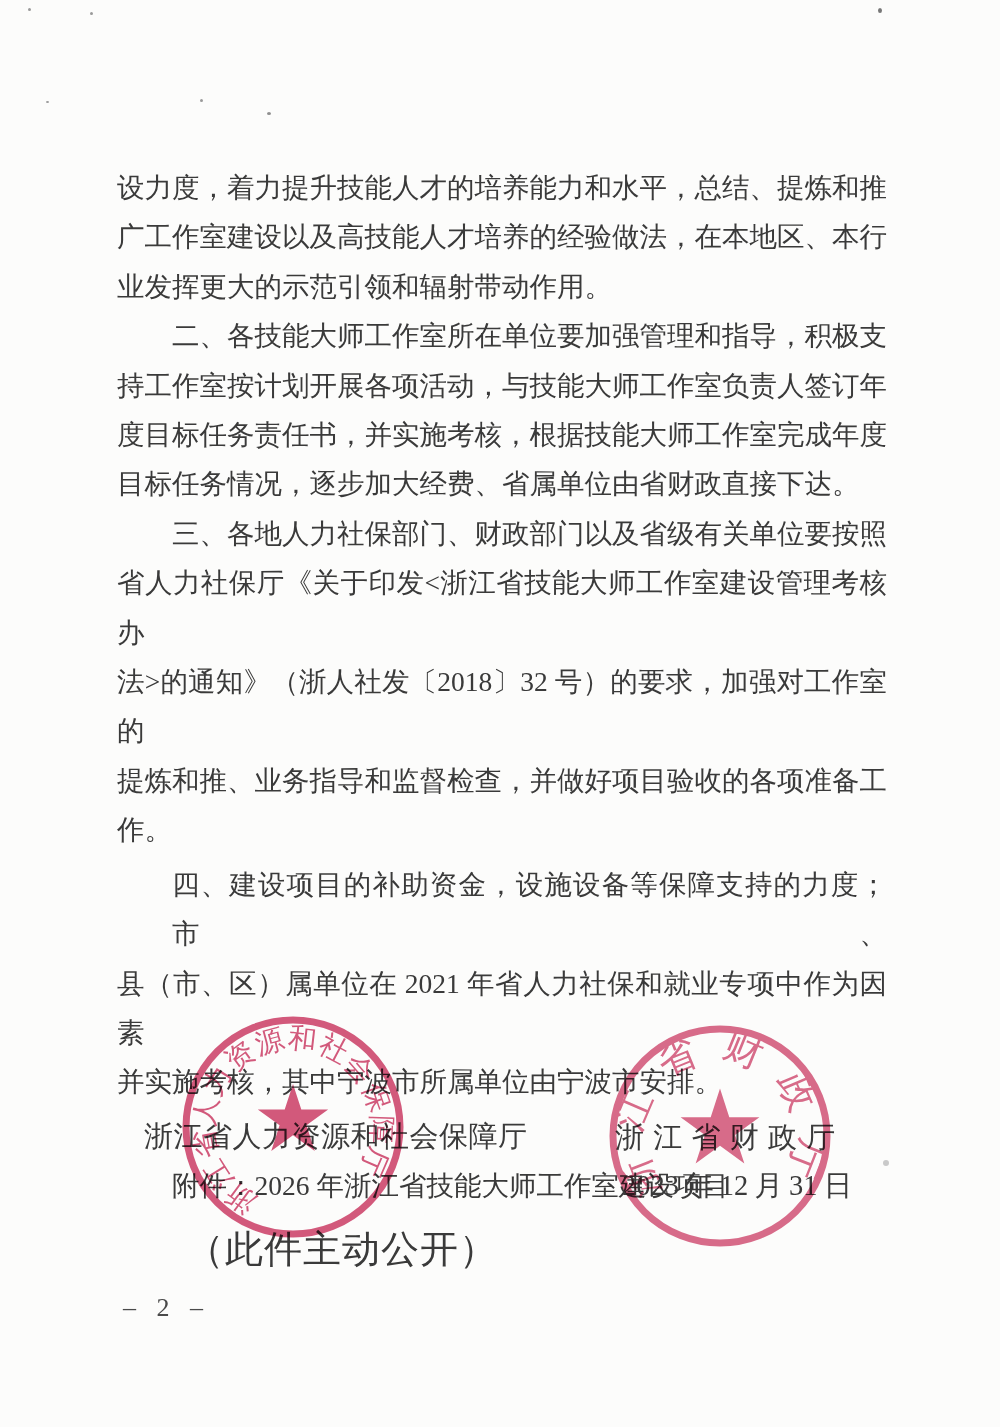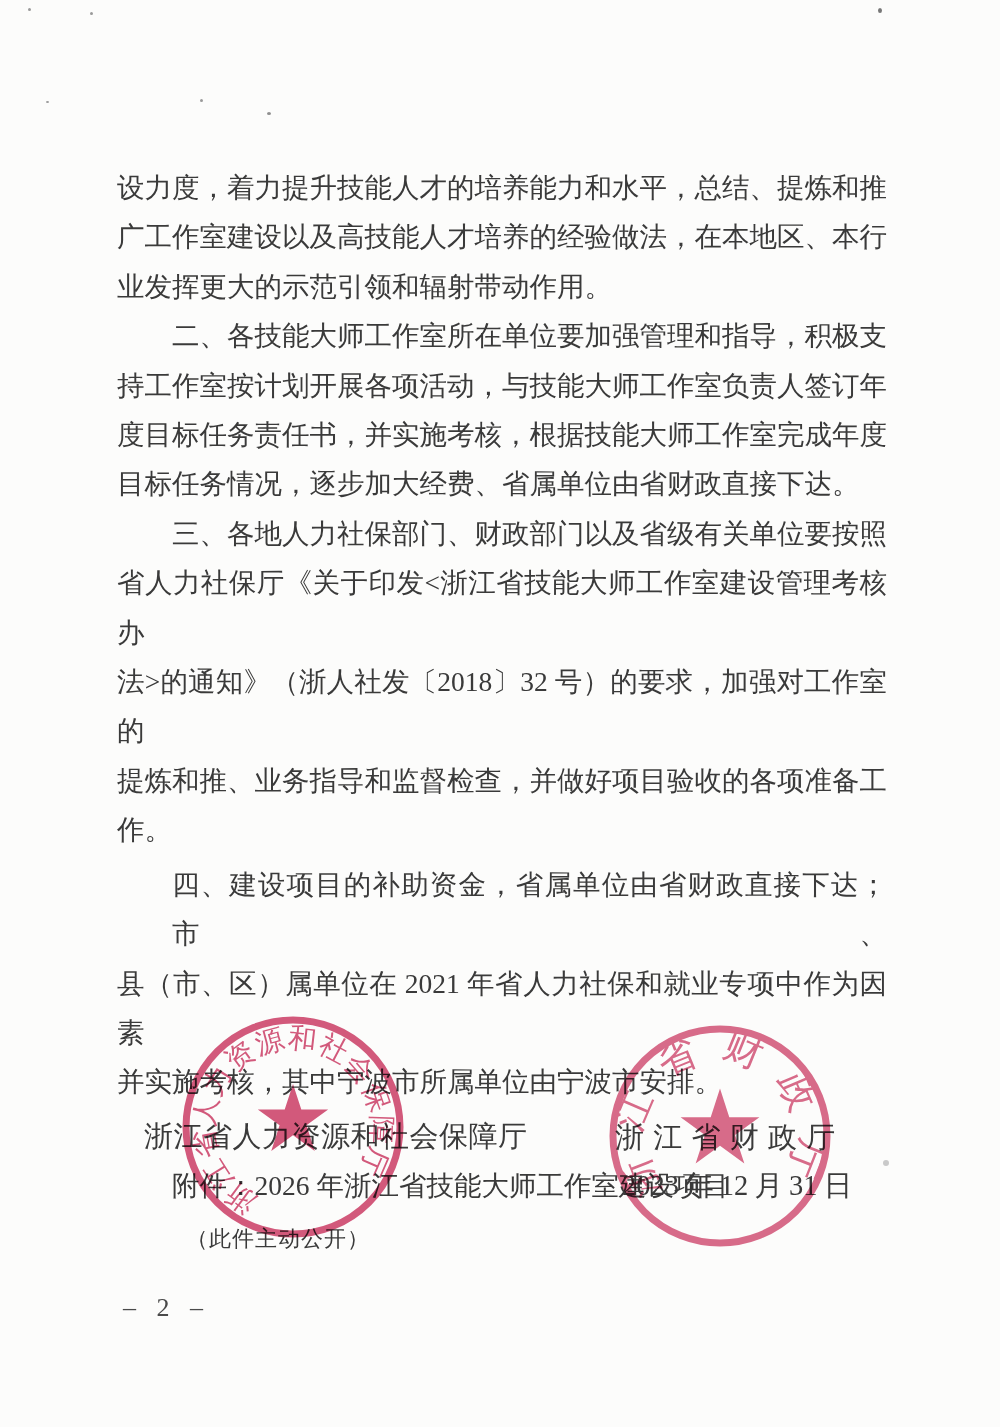--- a/index.html
+++ b/index.html
@@ -28,21 +28,21 @@
   .line.last { text-align: left; text-align-last: left; }
   .line.indent { padding-left: 55px; font-family: Liberation Serif, serif; }
   .paragraph.p4 { margin-top: 5px; }
   .paragraph.attach { margin-top: 54px; }
 
   
   .sig { position: absolute; white-space: nowrap; }
   .left-org   { left: 144px; top: 1117px; font-size: 29px; letter-spacing: 0.5px; }
   .right-org  { left: 615px; top: 1118px; font-size: 29px; word-spacing: 2px; text-align: center; }
   .date       { left: 622px; top: 1167px; font-size: 28.5px; word-spacing: -1px; }
-  .disclosure { left: 186px; top: 1224px; font-size: 22px; letter-spacing: 1px; }
+  .disclosure { left: 186px; top: 1224px; font-size: 38px; letter-spacing: 1px; }
   .page-num   { position: absolute; left: 123px; top: 1293px; font-size: 26px; letter-spacing: 7px; color: #4a4a4a; }
 
   
   .seal { position: absolute; mix-blend-mode: multiply; }
   .seal-left  { left: 177px; top: 1011px; opacity: 0.86; }
   .seal-right { left: 604px; top: 1020px; opacity: 0.80; }
   .seal .ring { fill: none; stroke: var(--seal-color, #ce3f68); stroke-width: 7px; }
   .seal text  { fill: var(--seal-color, #ce3f68); font-family: "Liberation Serif", "DejaVu Serif", serif; }
   .seal-left  text { font-size: 28.5px; letter-spacing: 1px; }
   .seal-right text { font-size: 38px; letter-spacing: 21px; }
@@ -76,21 +76,21 @@
         <div class="line last">目标任务情况，逐步加大经费、省属单位由省财政直接下达。</div>
       </div>
       <div class="paragraph p3">
         <div class="line fill indent">三、各地人力社保部门、财政部门以及省级有关单位要按照</div>
         <div class="line fill">省人力社保厅《关于印发&lt;浙江省技能大师工作室建设管理考核办</div>
         <div class="line fill">法&gt;的通知》（浙人社发〔2018〕32 号）的要求，加强对工作室的</div>
         <div class="line fill">提炼和推、业务指导和监督检查，并做好项目验收的各项准备工</div>
         <div class="line last">作。</div>
       </div>
       <div class="paragraph p4">
-        <div class="line fill indent">四、建设项目的补助资金，省属单位由省财政直接下达；市、</div>
+        <div class="line fill indent">四、建设项目的补助资金，设施设备等保障支持的力度；市、</div>
         <div class="line fill">县（市、区）属单位在 2021 年省人力社保和就业专项中作为因素</div>
         <div class="line last">并实施考核，其中宁波市所属单位由宁波市安排。</div>
       </div>
       <div class="paragraph attach">
       <div class="line last indent">附件：2026 年浙江省技能大师工作室建设项目</div>
     </div>
   </div>
 
   <div class="sig left-org">浙江省人力资源和社会保障厅</div>
 

